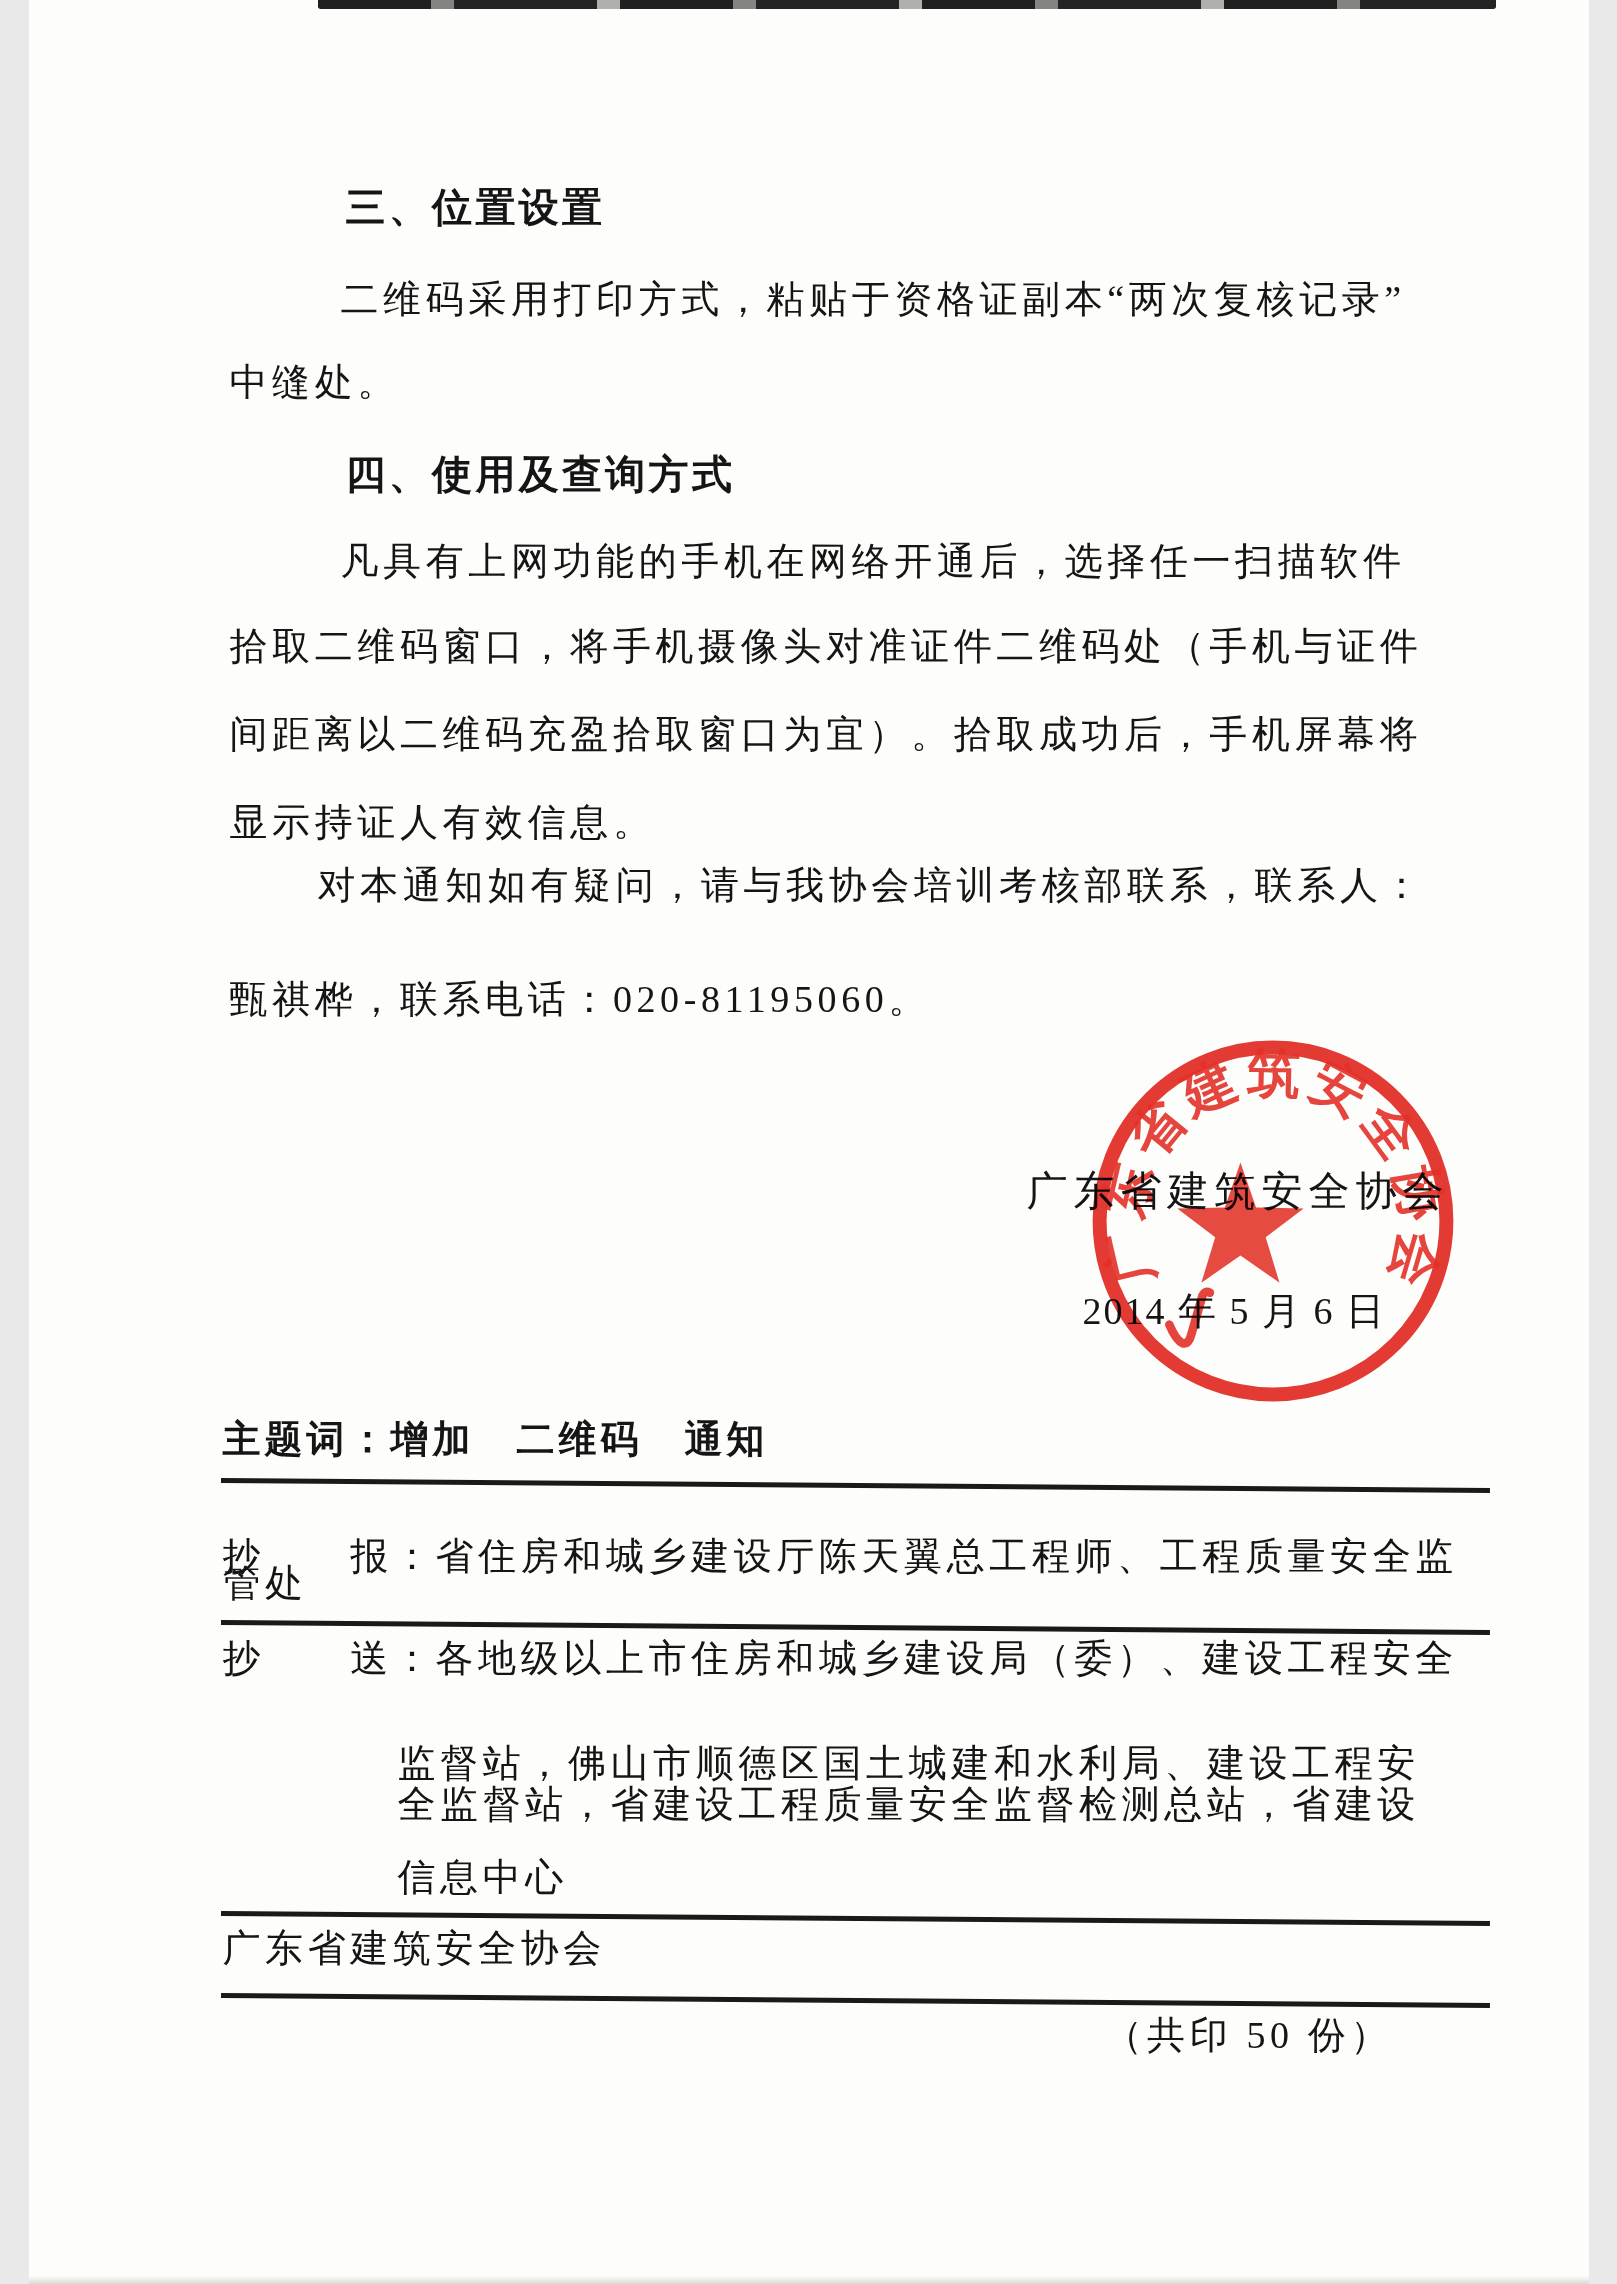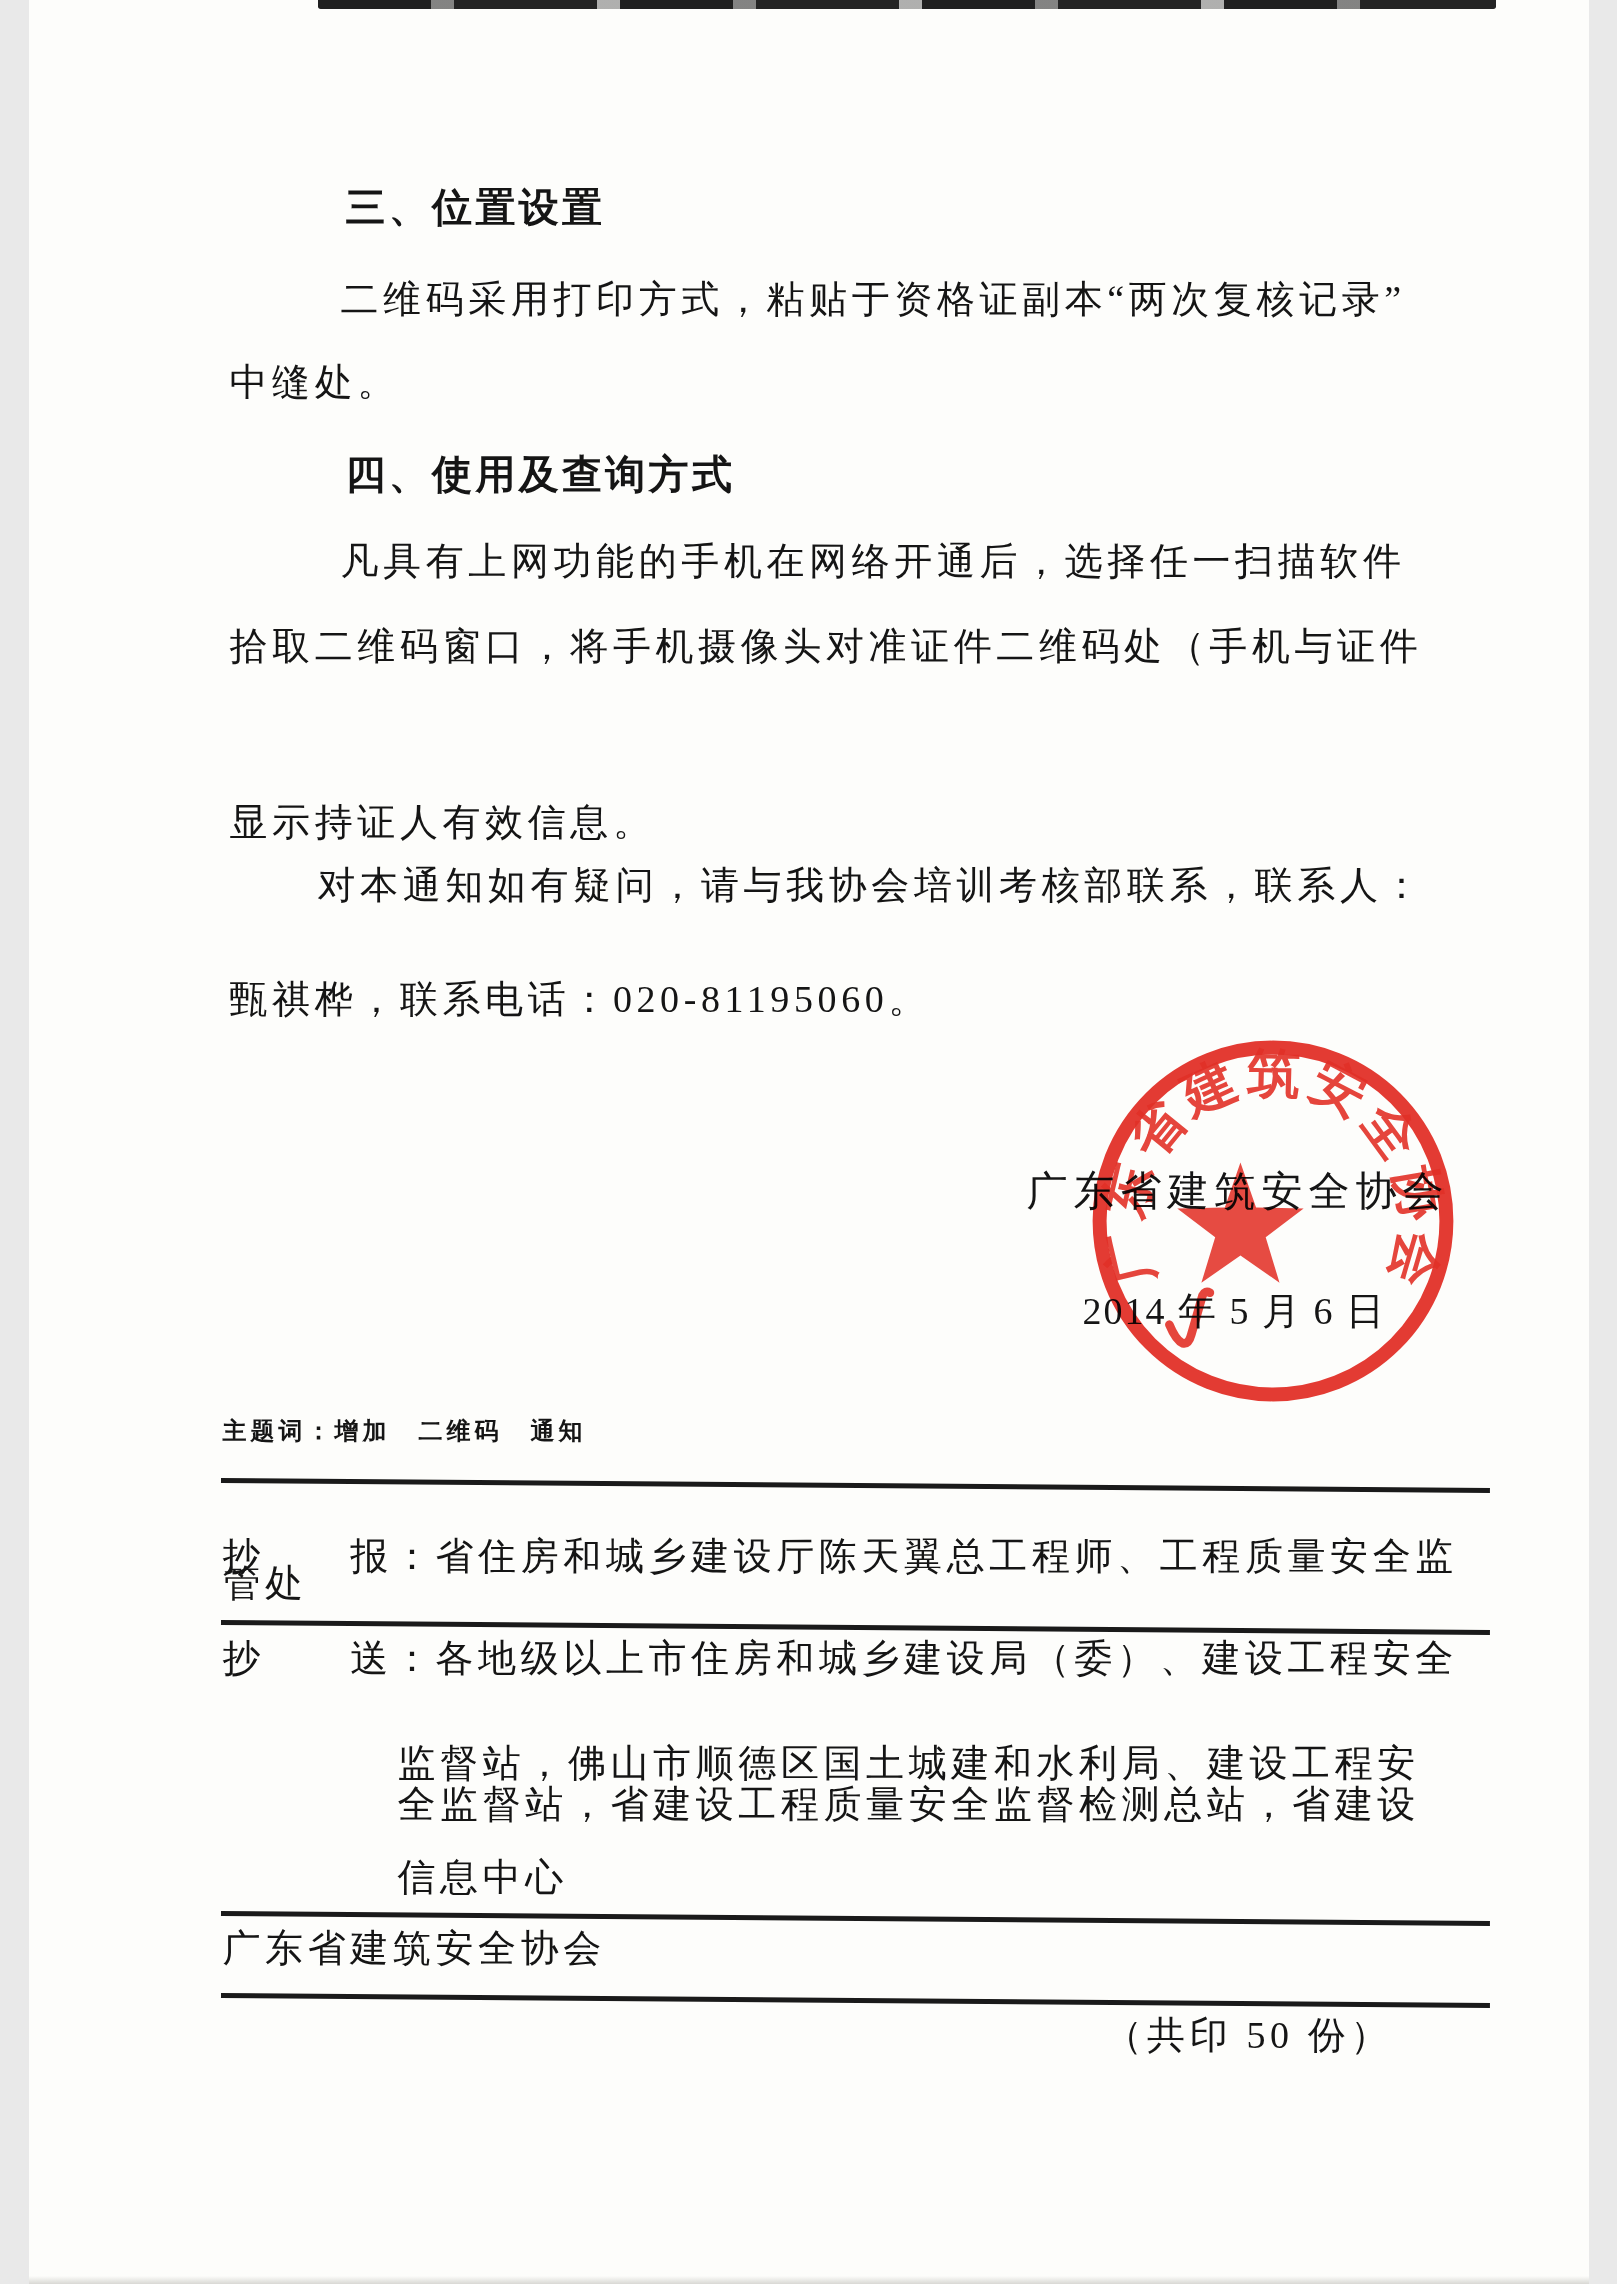--- a/index.html
+++ b/index.html
@@ -30,21 +30,21 @@
     letter-spacing: 6px;
   }
   .sig-date {
     font-size: 38px;
     letter-spacing: 2px;
     margin-top: 36px;
   }
   .kw {
     font-family: "Liberation Sans", "DejaVu Sans", sans-serif;
     font-weight: bold;
-    font-size: 24px;
+    font-size: 38px;
     letter-spacing: 4px;
   }
   .rule {
     position: absolute;
     height: 4.6px;
     background: #1a1a1a;
     transform: rotate(0.45deg);
     transform-origin: left center;
   }
   .label { display: inline; }
@@ -80,20 +80,21 @@
 
   <div class="scan-top"></div>
 
   <div class="line heading" style="left:317px; top:184px;">三、位置设置</div>
   <div class="line" style="left:312px; top:277px;">二维码采用打印方式，粘贴于资格证副本“两次复核记录”</div>
   <div class="line" style="left:201px; top:360px;">中缝处。</div>
 
   <div class="line heading" style="left:317px; top:451px;">四、使用及查询方式</div>
   <div class="line" style="left:312px; top:539px;">凡具有上网功能的手机在网络开通后，选择任一扫描软件</div>
   <div class="line" style="left:201px; top:624px;">拾取二维码窗口，将手机摄像头对准证件二维码处（手机与证件</div>
+  <div class="line" style="left:201px; top:712px;">间距离以二维码充盈拾取窗口为宜）。拾取成功后，手机屏幕将</div>
   <div class="line" style="left:201px; top:800px;">显示持证人有效信息。</div>
   <div class="line" style="left:289px; top:844px;margin-top:19px;">对本通知如有疑问，请与我协会培训考核部联系，联系人：</div>
   <div class="line" style="left:201px; top:977px;">甄祺桦，联系电话：020-81195060。</div>
 
   <div class="line sig-org" style="left:998px; top:1167px;">广东省建筑安全协会</div>
   <div class="line sig-date" style="left:1054px; top:1253px;">2014 年 5 月 6 日</div>
 
   <svg class="seal" viewBox="0 0 584 584">
     <circle cx="292" cy="292" r="261" fill="none" stroke="#e2231a" stroke-width="21" stroke-opacity="0.95"></circle>
     <defs>

